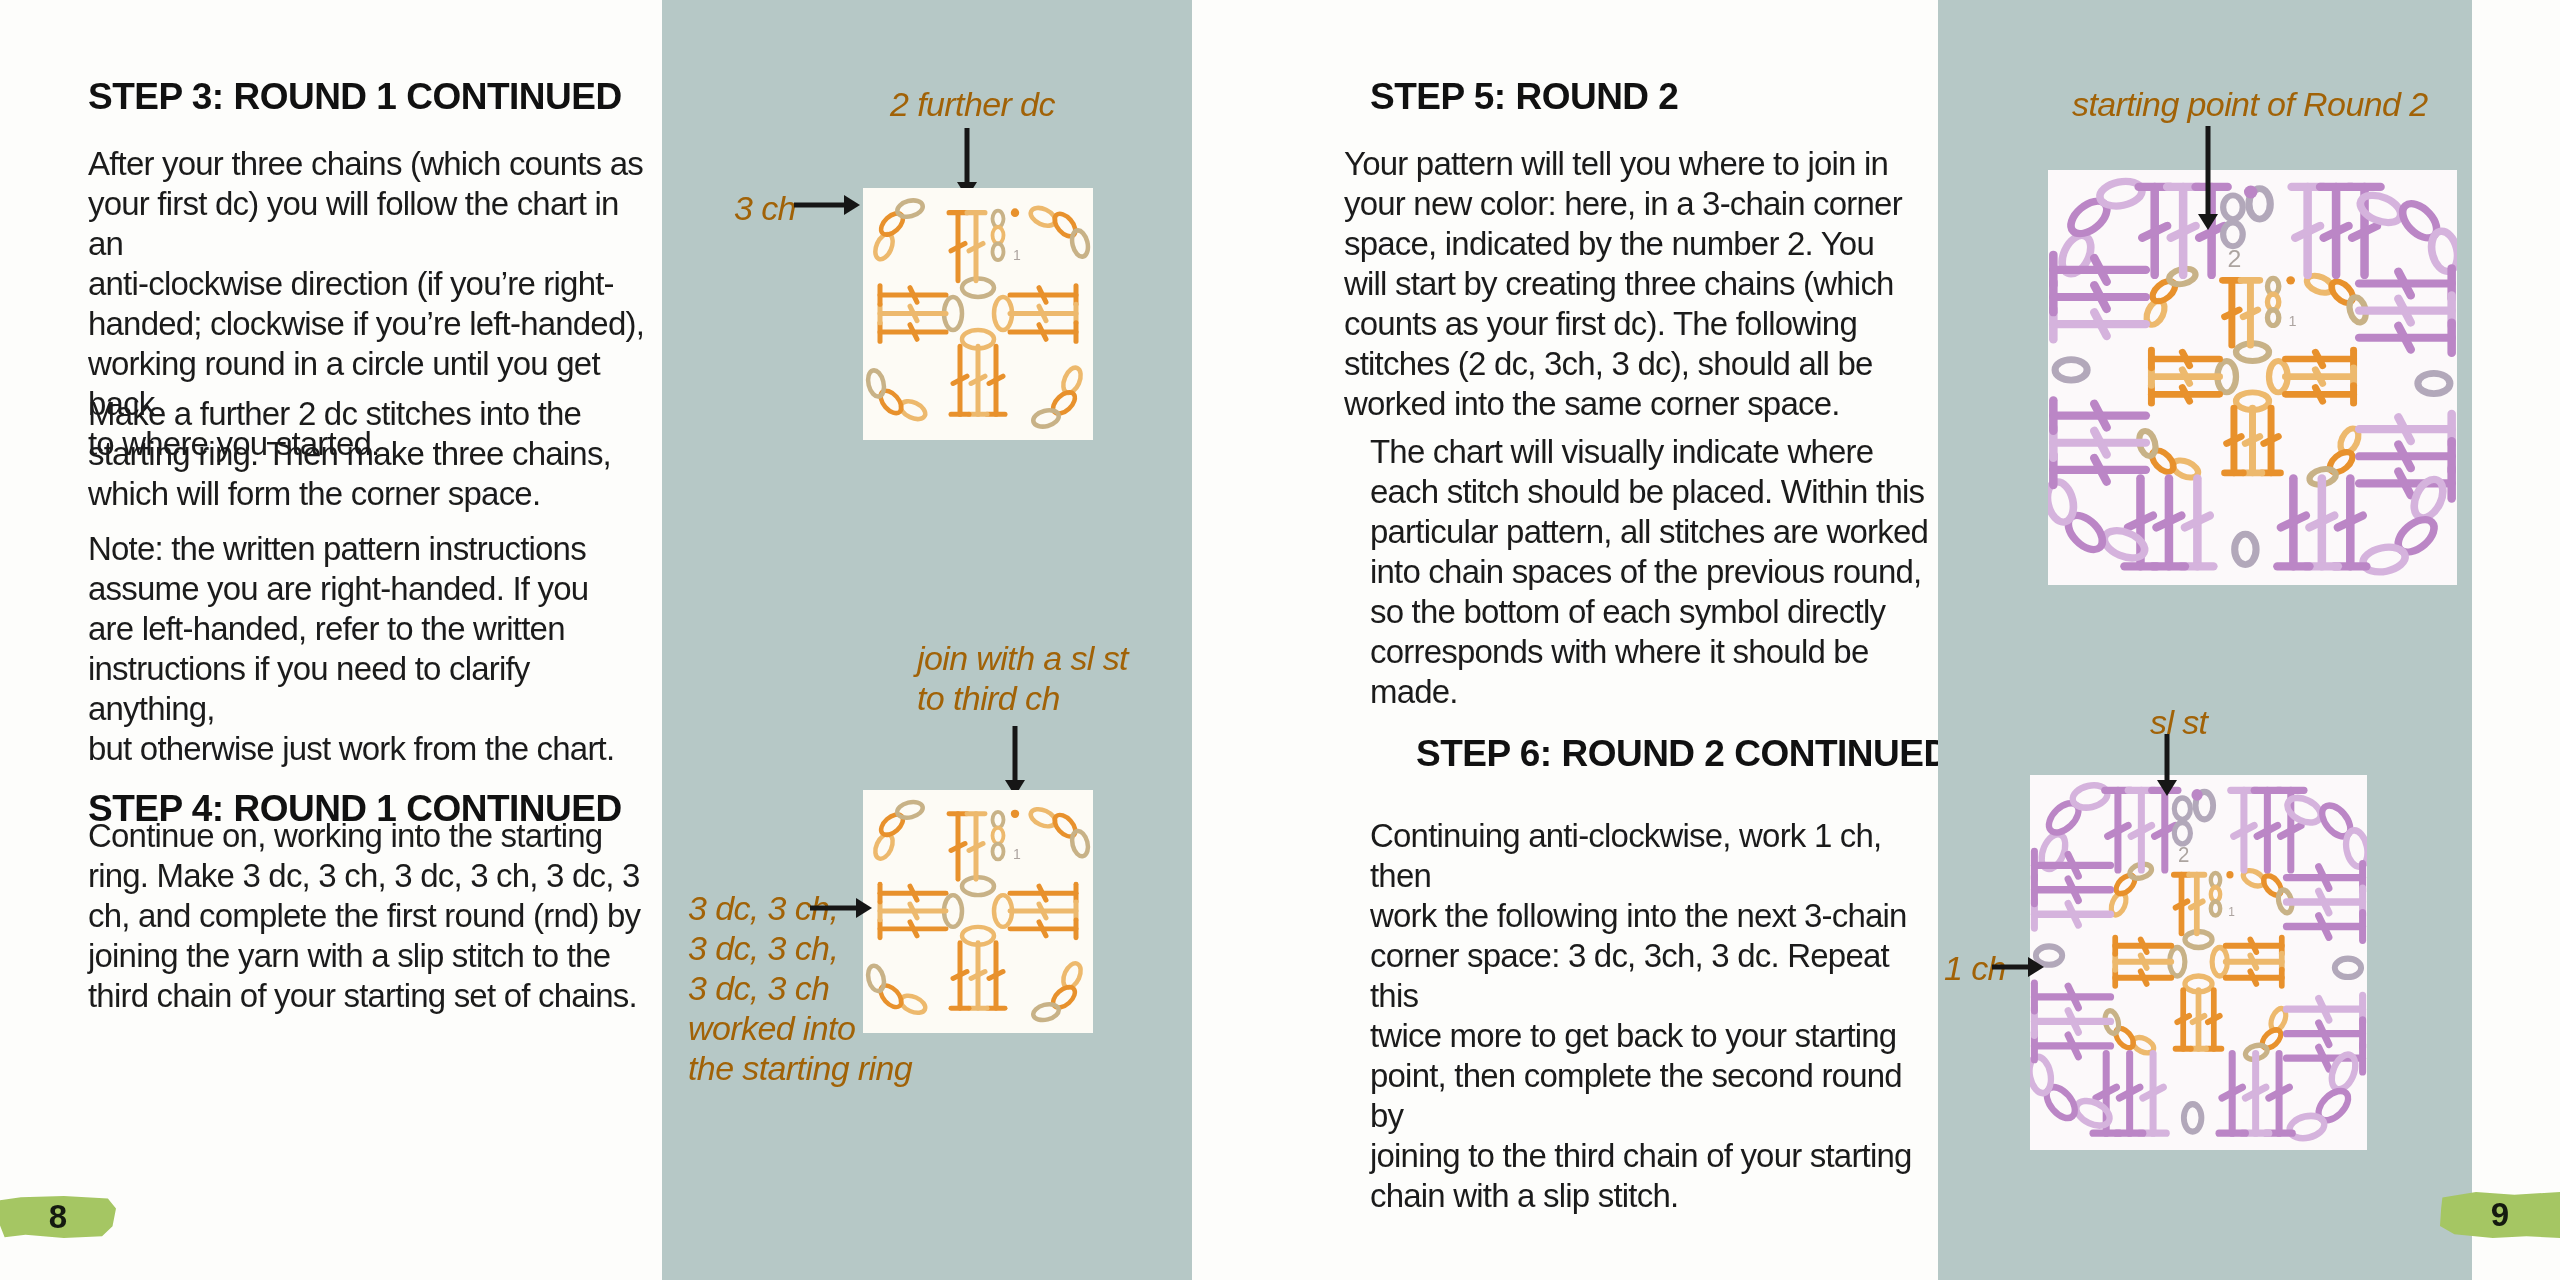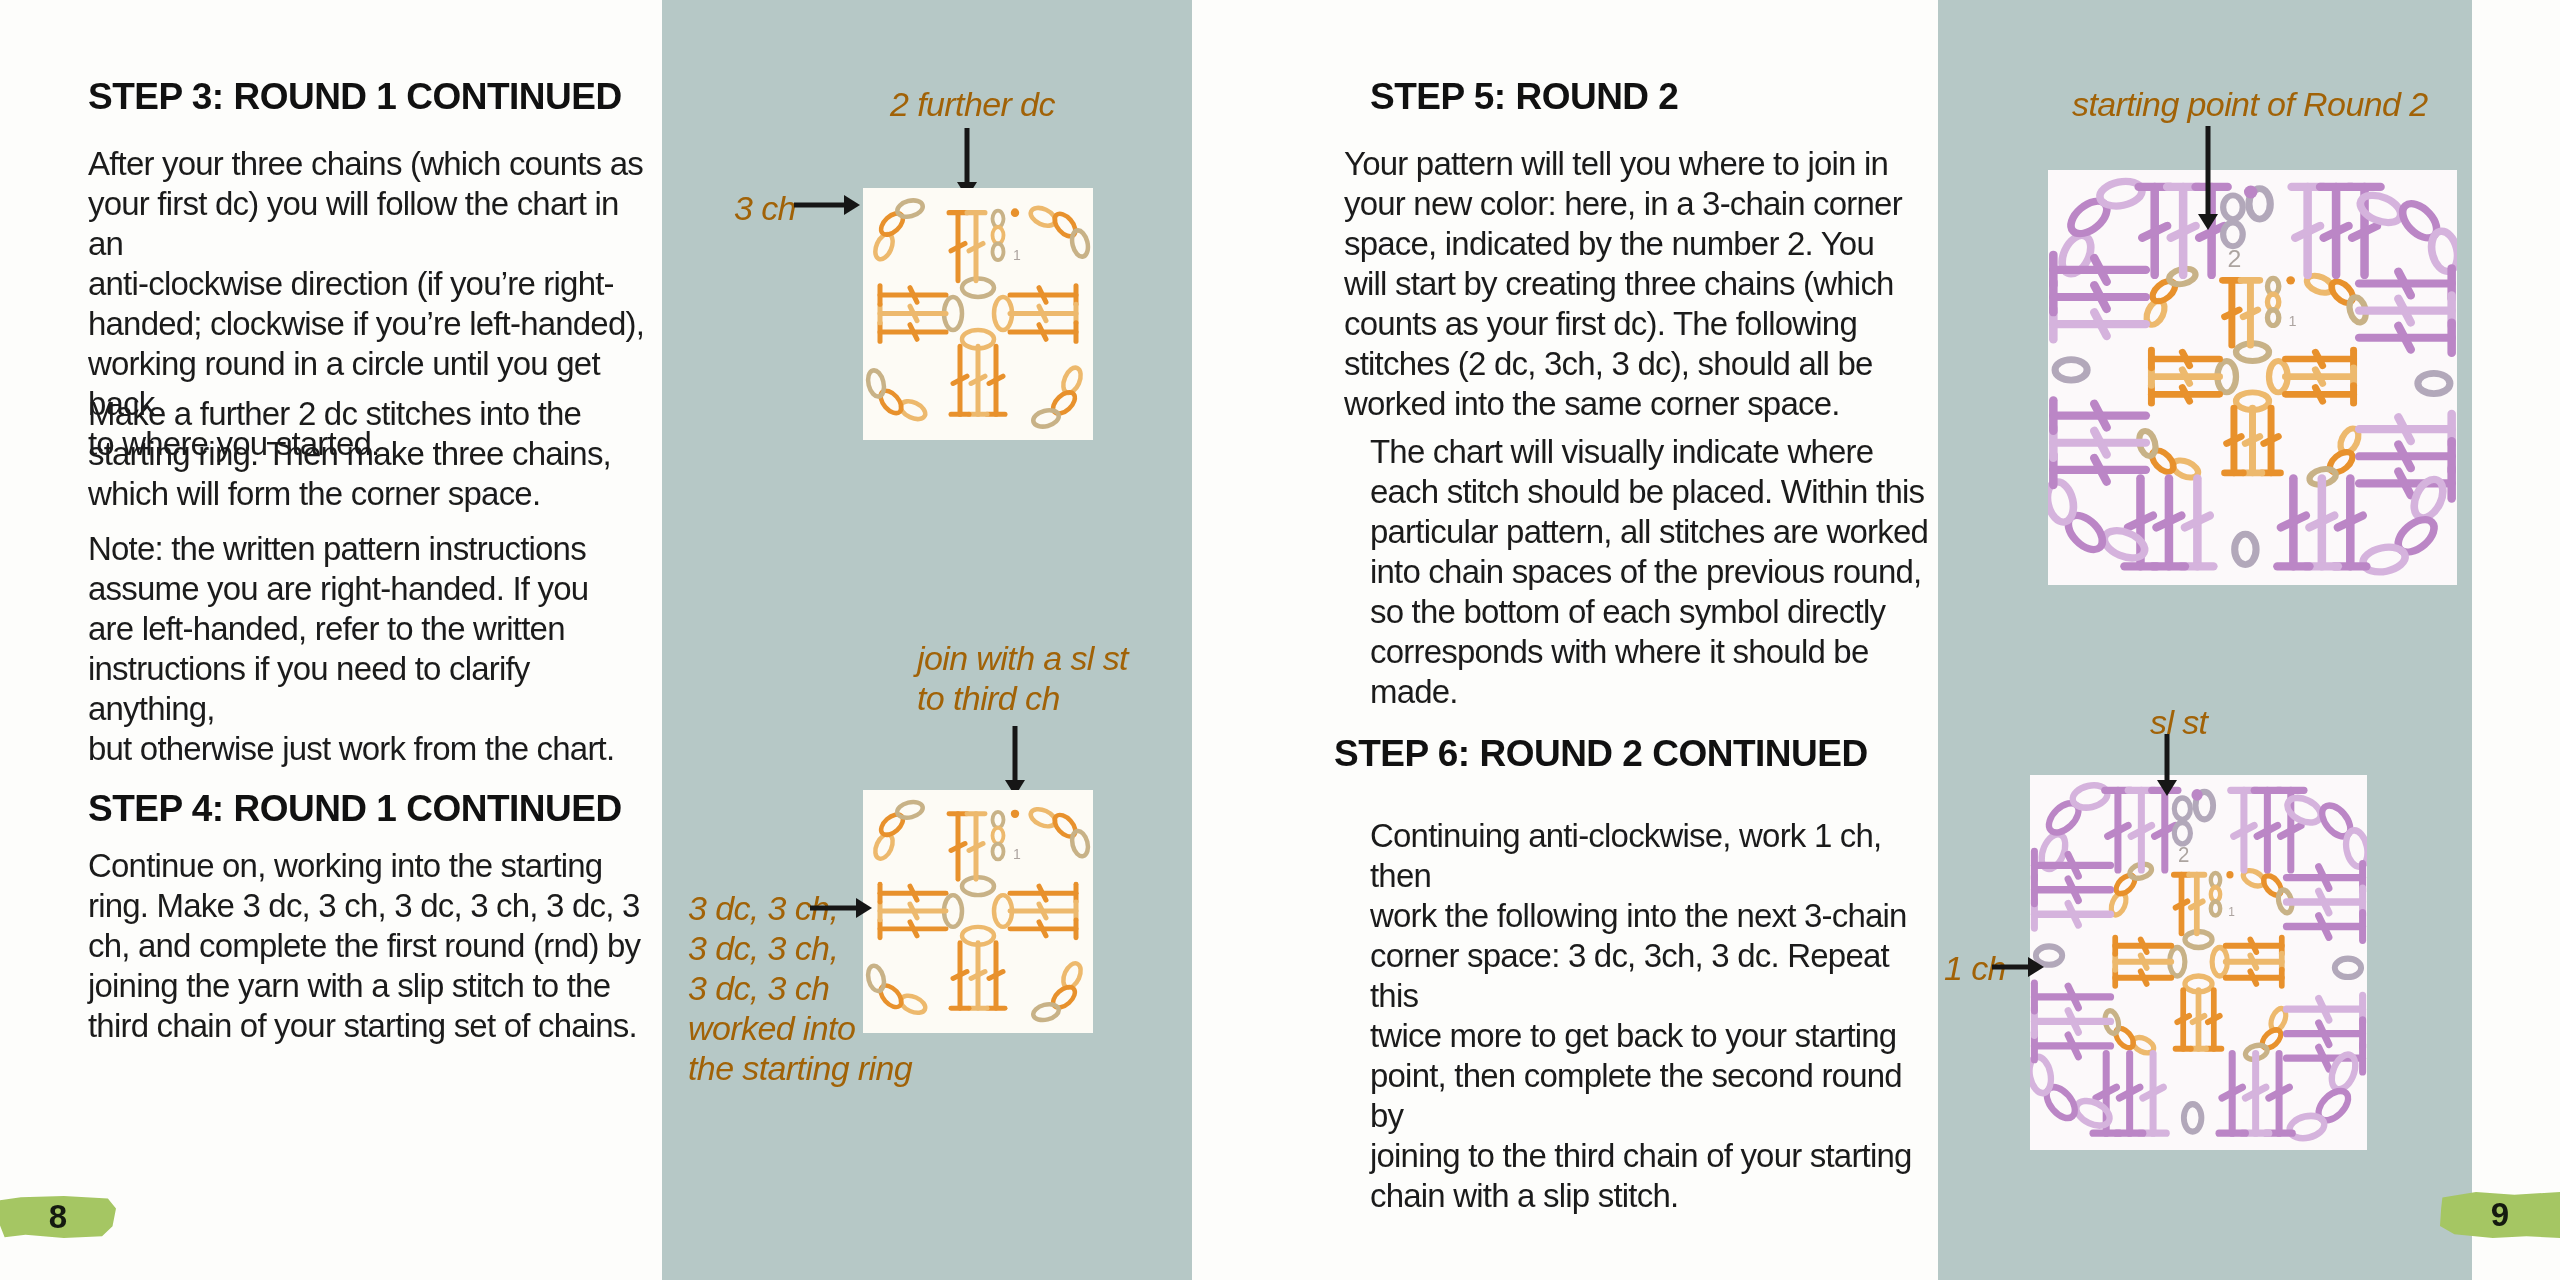--- a/index.html
+++ b/index.html
@@ -47,21 +47,21 @@
 to where you started.</div>
     <div class="body-text" style="left:88px;top:394px;width:560px">Make a further 2 dc stitches into the
 starting ring. Then make three chains,
 which will form the corner space.</div>
     <div class="body-text" style="left:88px;top:529px;width:560px">Note: the written pattern instructions
 assume you are right-handed. If you
 are left-handed, refer to the written
 instructions if you need to clarify anything,
 but otherwise just work from the chart.</div>
     <div class="heading" style="left:88px;top:788px">STEP 4: ROUND 1 CONTINUED</div>
-    <div class="body-text" style="left:88px;top:846px;width:560px">Continue on, working into the starting
+    <div class="body-text" style="left:88px;top:816px;width:560px">Continue on, working into the starting
 ring. Make 3 dc, 3 ch, 3 dc, 3 ch, 3 dc, 3
 ch, and complete the first round (rnd) by
 joining the yarn with a slip stitch to the
 third chain of your starting set of chains.</div>
 
     <div class="panel" style="left: 662px; width: 530px; background: rgb(182, 200, 198);"></div>
 
     <div class="chart-label" style="left:890px;top:84px">2 further dc</div>
     <div class="arrow" style="left:954px;top:128px">
       <svg width="26" height="70">
@@ -286,21 +286,21 @@
 will start by creating three chains (which
 counts as your first dc). The following
 stitches (2 dc, 3ch, 3 dc), should all be
 worked into the same corner space.</div>
     <div class="body-text" style="left:1370px;top:432px;width:560px">The chart will visually indicate where
 each stitch should be placed. Within this
 particular pattern, all stitches are worked
 into chain spaces of the previous round,
 so the bottom of each symbol directly
 corresponds with where it should be made.</div>
-    <div class="heading" style="left:1334px;top:733px">STEP 6: ROUND 2 CONTINUED</div>
+    <div class="heading" style="left:1416px;top:733px">STEP 6: ROUND 2 CONTINUED</div>
     <div class="body-text" style="left:1370px;top:816px;width:560px">Continuing anti-clockwise, work 1 ch, then
 work the following into the next 3-chain
 corner space: 3 dc, 3ch, 3 dc. Repeat this
 twice more to get back to your starting
 point, then complete the second round by
 joining to the third chain of your starting
 chain with a slip stitch.</div>
 
     <div class="panel" style="left: 1938px; width: 534px; background: rgb(182, 200, 198);"></div>
 

